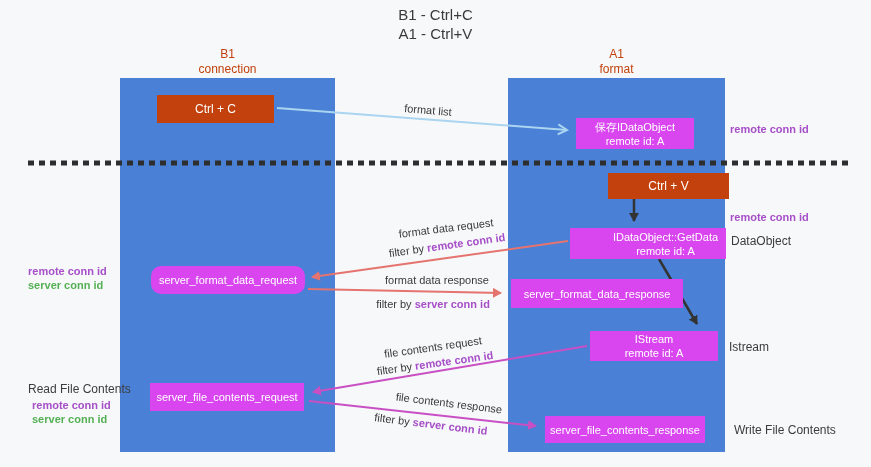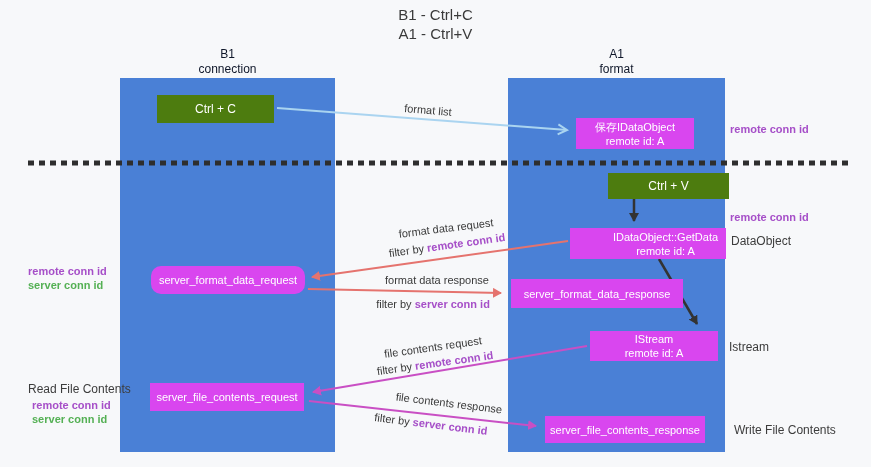--- a/index.html
+++ b/index.html
@@ -5,29 +5,29 @@
   * { margin:0; padding:0; box-sizing:border-box; }
   html,body { background:#f7f8fa; }
   body { font-family:"Liberation Sans", sans-serif; }
   .canvas { position:relative; width:871px; height:467px; background:#f7f8fa; overflow:hidden; }
 
   .title { position:absolute; top:5px; left:0; right:0; text-align:center;
            font-size:15px; line-height:19px; color:#3a3a3a; z-index:4; }
 
   .lane { position:absolute; background:#4a80d6; z-index:1; }
   .lane-header { position:absolute; top:47px; text-align:center; font-size:12px;
-                 line-height:15px; color:#0f172a; z-index:4; }
+                 line-height:15px; color:#c2410c; z-index:4; }
 
   .svg-overlay { position:absolute; left:0; top:0; z-index:2; pointer-events:none; }
 
   .box { position:absolute; z-index:3; display:flex; flex-direction:column;
          align-items:center; justify-content:center; color:#fff; text-align:center;
          white-space:nowrap; }
   .orange { background:#d946ef; }
-  .green  { background:#4d7c0f; }
+  .green  { background:#c2410c; }
   .t12 { font-size:12px; }
   .t11 { font-size:11px; }
   .lh14 { line-height:14px; }
 
   .side-label { position:absolute; z-index:4; font-size:12px; color:#3c3c3c; white-space:nowrap; }
   .conn-group { position:absolute; z-index:4; font-size:11px; line-height:14px; white-space:nowrap; }
   .purple  { color:#a64fc8; font-weight:700; }
   .greentx { color:#54b054; font-weight:700; }
 
   .arrow-label { position:absolute; z-index:4; font-size:11px; color:#3a3a3a;

